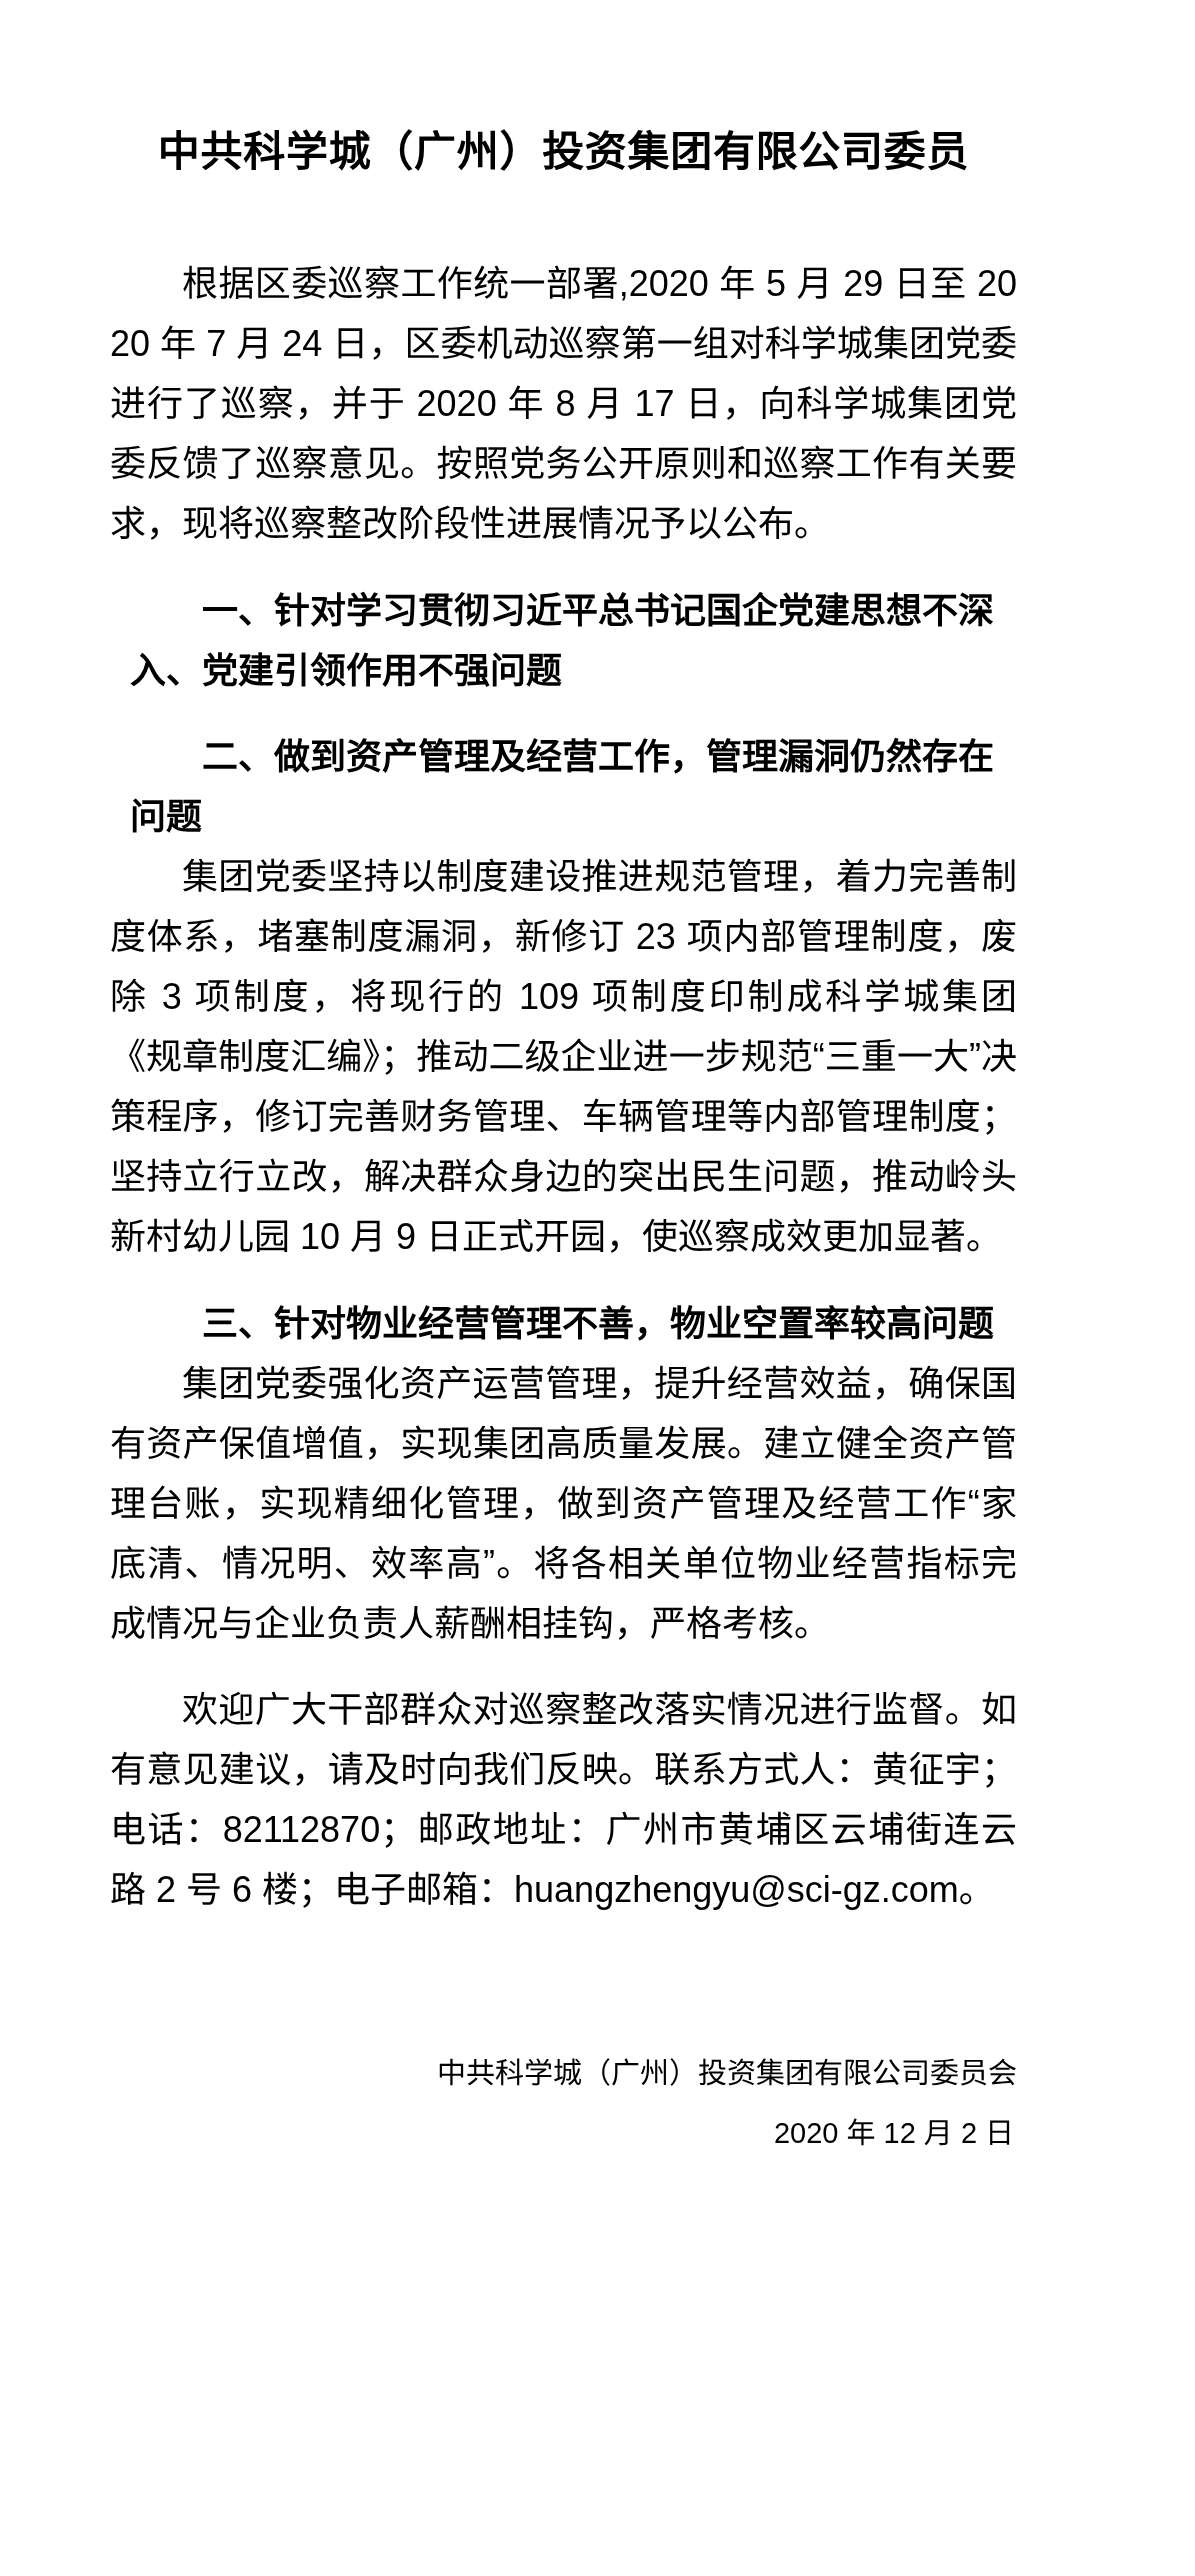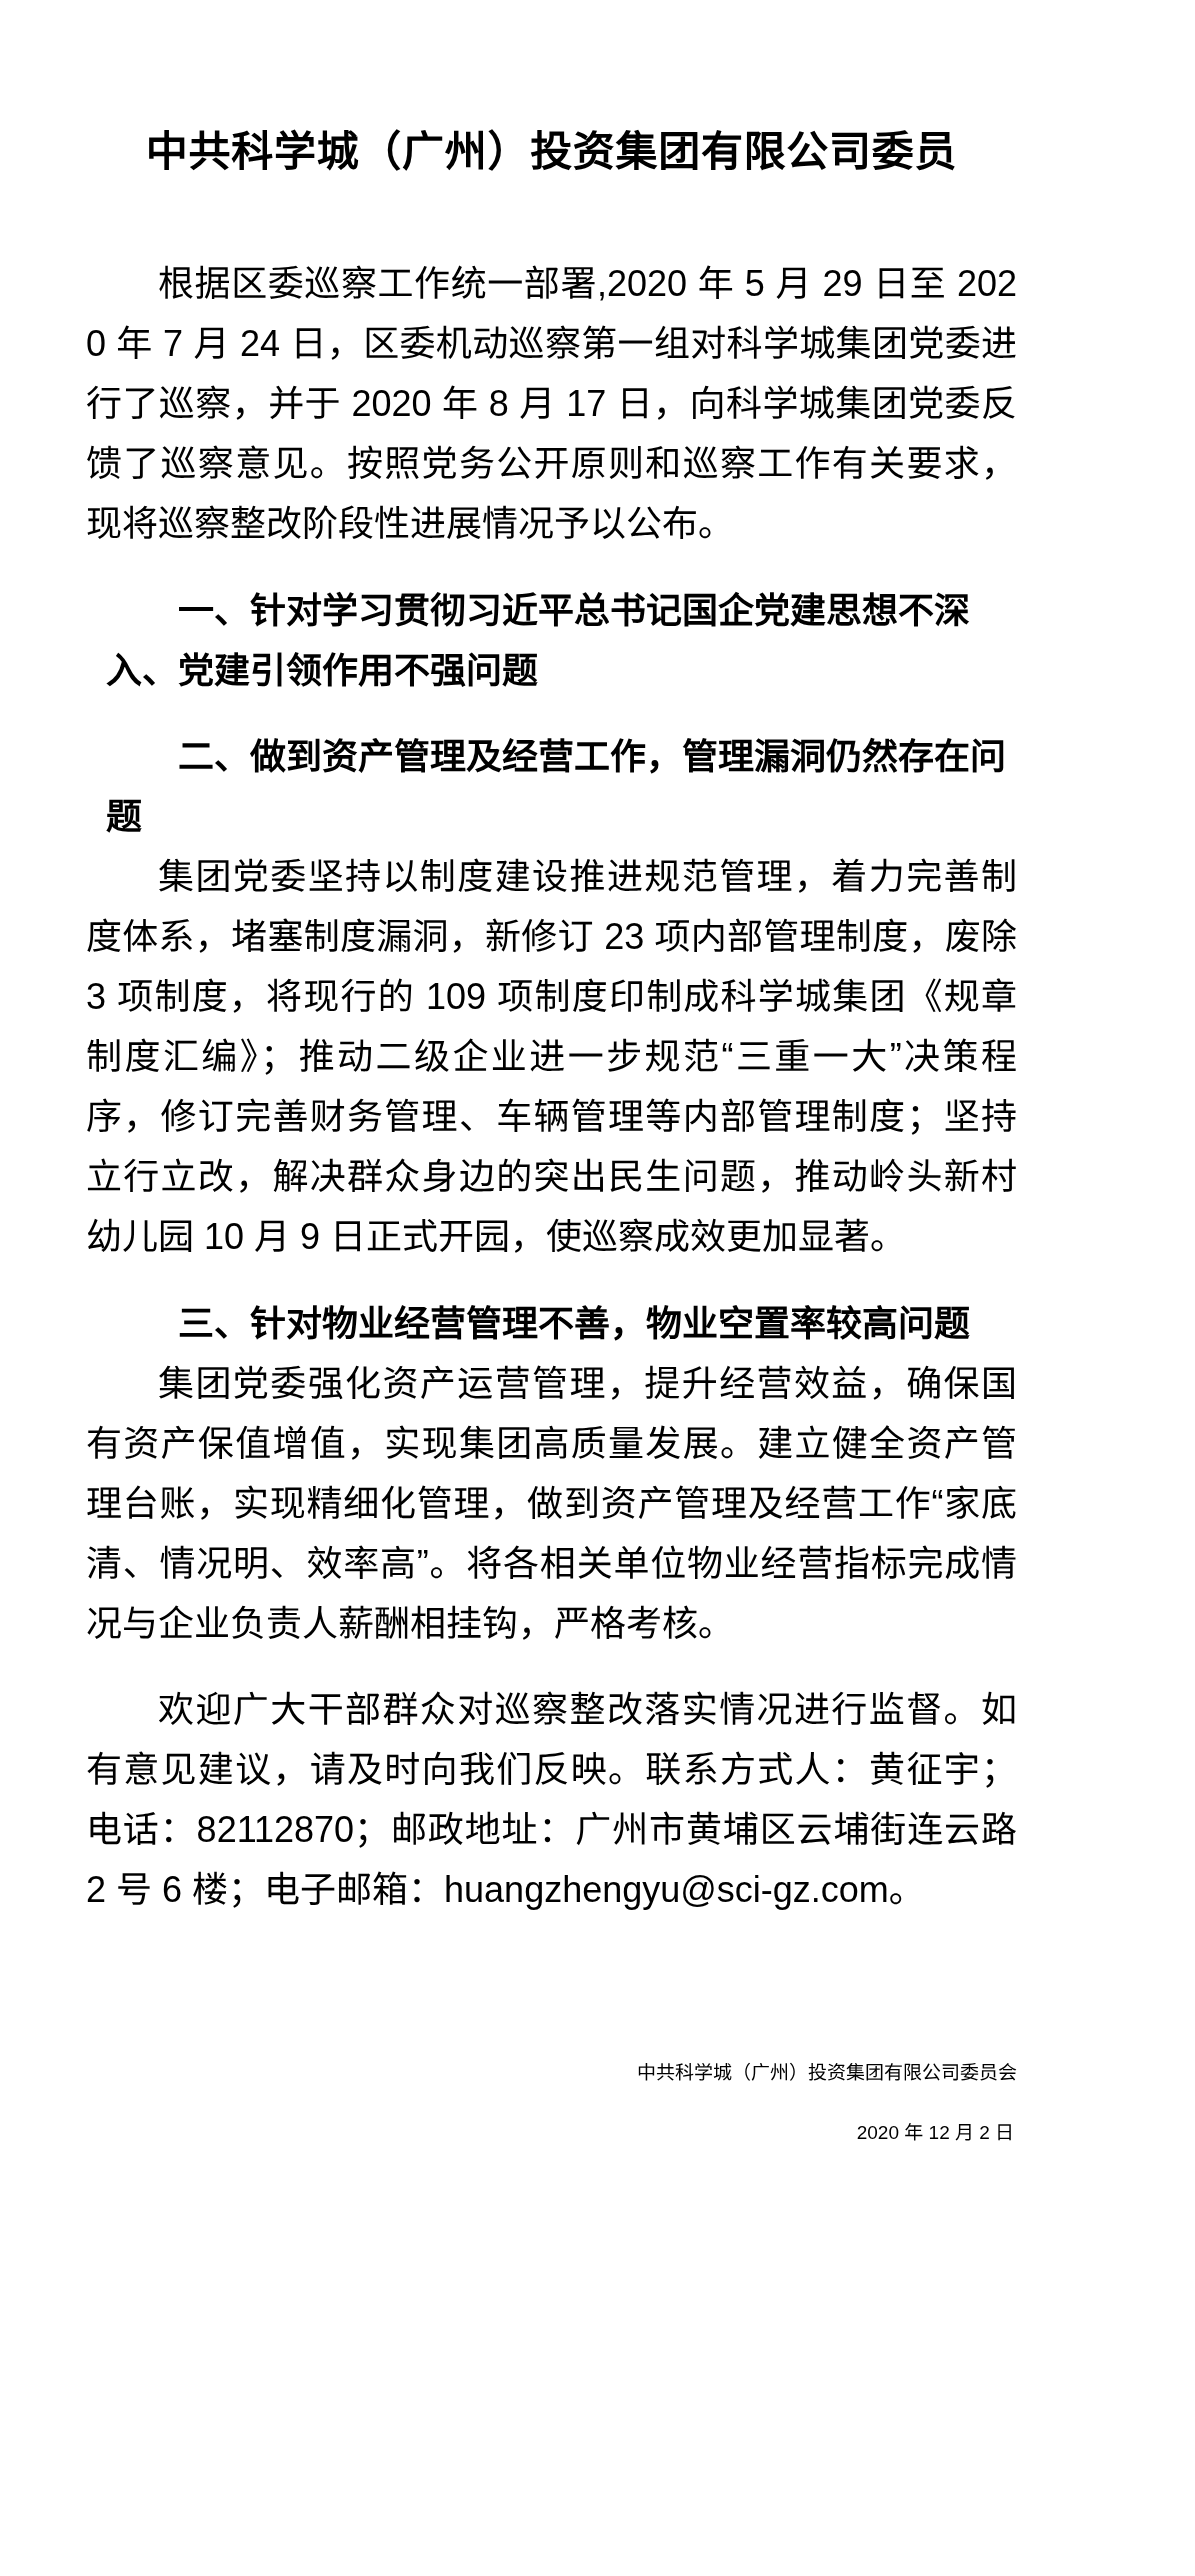--- a/index.html
+++ b/index.html
@@ -15,21 +15,21 @@
   .page {
     position: relative;
     width: 1195px;
     height: 2576px;
     margin: 0 auto;
     background: #ffffff;
     overflow: hidden;
   }
   .content {
     box-sizing: border-box;
-    padding: 122px 178px 0 86px; 
+    padding: 122px 178px 0 110px; 
   }
   .doc-title {
     margin: 0 0 72px 0;
     font-size: 42px;
     font-weight: 700;
     line-height: 60px;
     text-align: center;
     letter-spacing: 0.7px;
   }
   .doc-title .title-line {
@@ -51,21 +51,21 @@
   }
   .mt-heading   { margin-top: 26.5px; margin-left: 20px; }
   .mt-small     { margin-top: 9.6px; }
   .mt-para      { margin-top: 26.5px; }
   .signature-block {
     margin-top: 123px;
     text-align: right;
   }
   .signature-line {
     margin: 0;
-    font-size: 19px;
+    font-size: 29px;
     line-height: 60px;
     white-space: nowrap;
   }
   .signature-date {
     padding-right: 2.9px;
   }
 </style>
 </head>
 <body style="background: rgb(255, 255, 255); color: rgb(0, 0, 0);">
 

